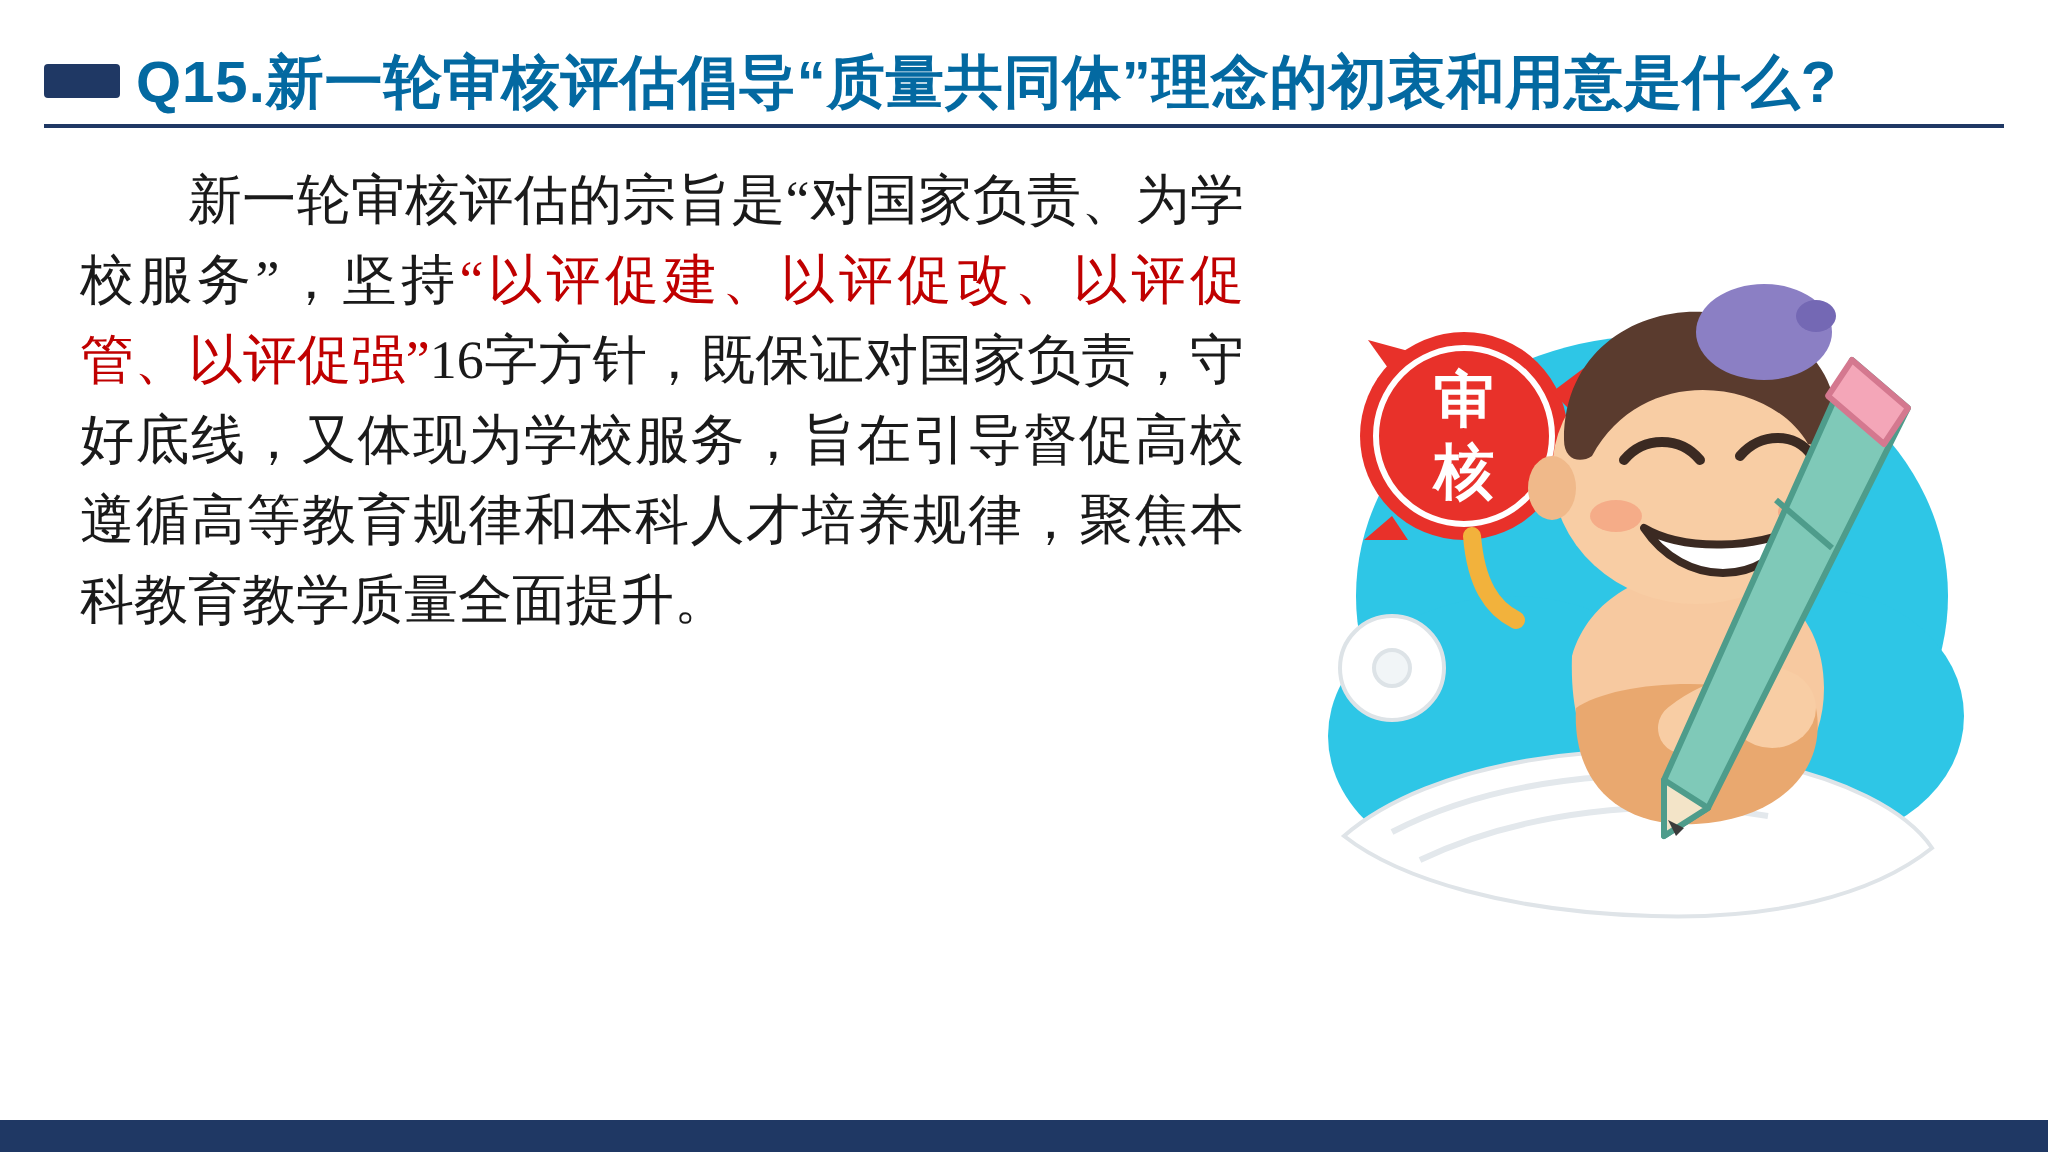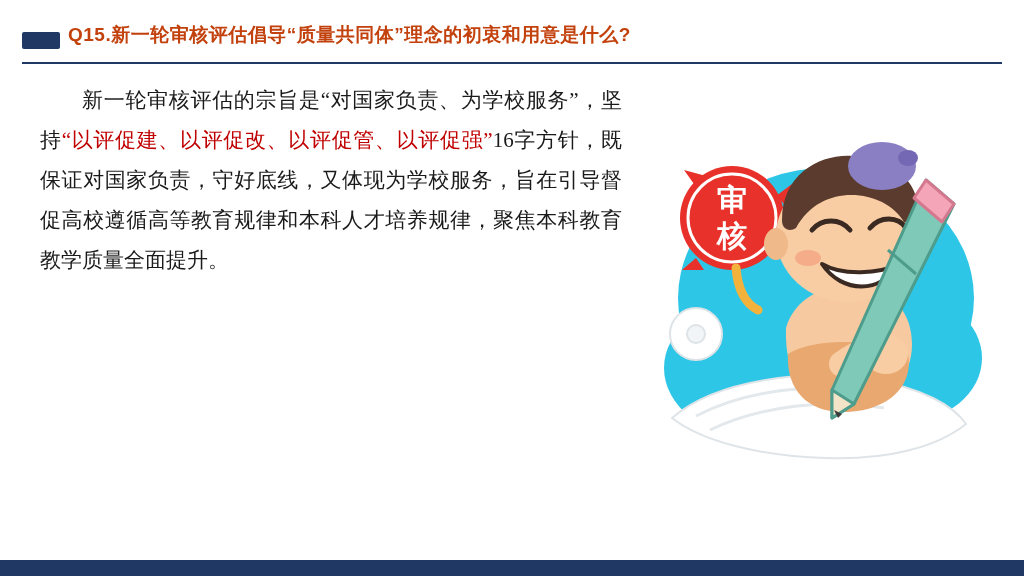--- a/index.html
+++ b/index.html
@@ -31,43 +31,43 @@
     height: 17px;
     background: #1f3864;
     border-radius: 2px;
   }
   .header-title {
     position: absolute;
     left: 68px;
     top: 0px;
     font-family: "Liberation Sans", "DejaVu Sans", sans-serif;
     font-weight: bold;
-    font-size: 19px;
-    color: #c2410c;
+    font-size: 29px;
+    color: #0369a1;
     letter-spacing: 0.5px;
     white-space: nowrap;
   }
   .header-rule {
     position: absolute;
     left: 22px;
     top: 40px;
     width: 980px;
     height: 2px;
     background: #1f3864;
   }
 
   
   .text-col {
     position: absolute;
     left: 40px;
     top: 80px;
     width: 582px;
   }
   .para {
-    font-size: 21px;
+    font-size: 27px;
     line-height: 40px;
     color: #1a1a1a;
     text-align: justify;
     text-justify: inter-ideograph;
     margin: 0 0 2px 0;
     text-indent: 2em;
   }
   .para.second {
     margin-top: 8px;
   }

